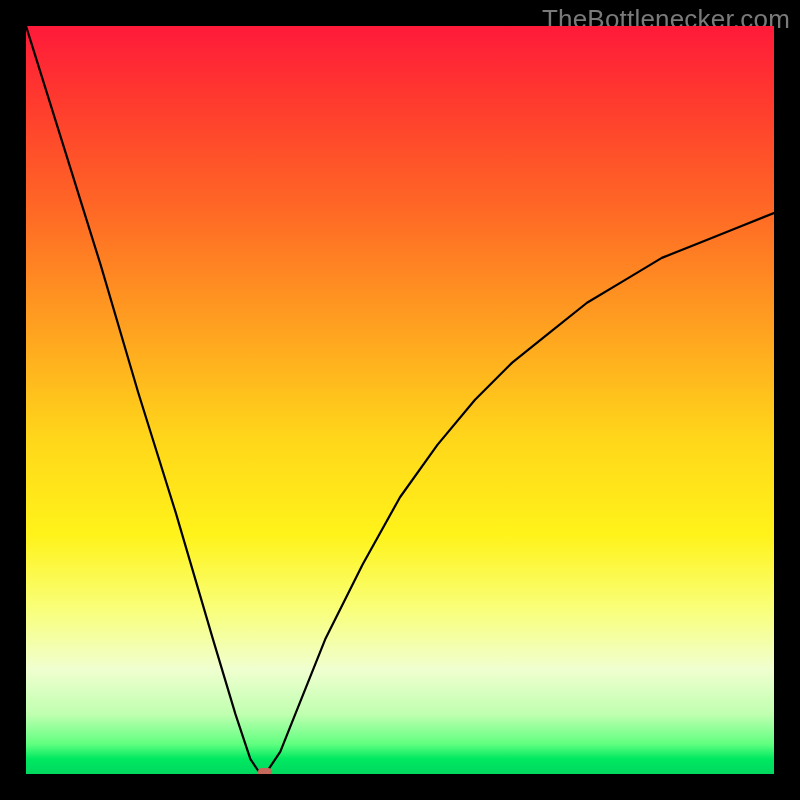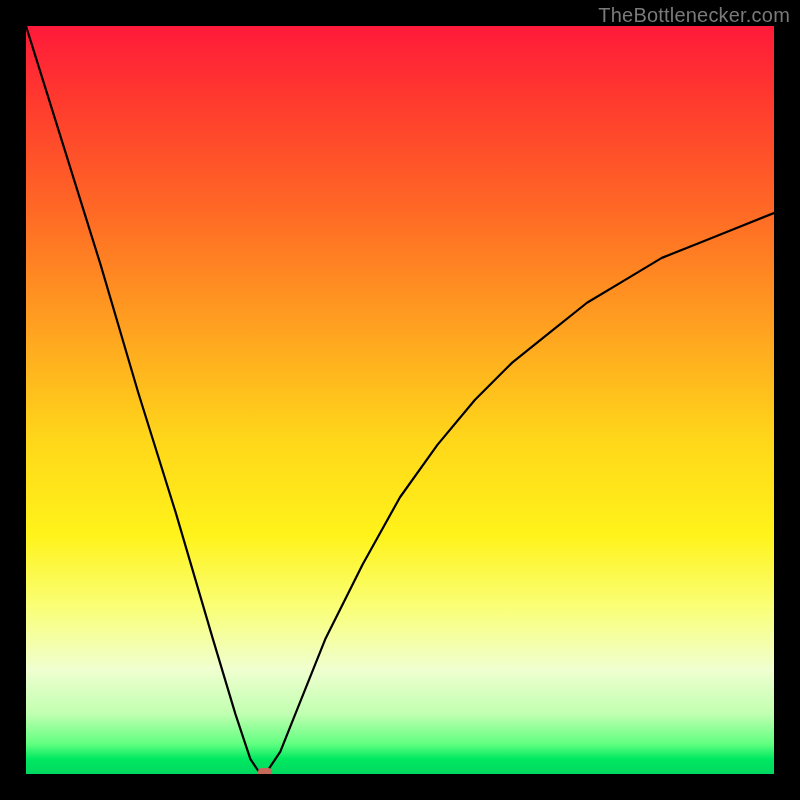--- a/index.html
+++ b/index.html
@@ -41,21 +41,21 @@
   svg.curve {
     position: absolute;
     inset: 0;
     width: 100%;
     height: 100%;
   }
   .watermark {
     position: absolute;
     top: 4px;
     right: 10px;
-    font-size: 20px;
+    font-size: 26px;
     color: #7a7a7a;
     font-family: Arial, sans-serif;
     letter-spacing: 0.2px;
   }
   .marker {
     position: absolute;
     width: 14px;
     height: 10px;
     border-radius: 4px;
     background: #c56a5a;

